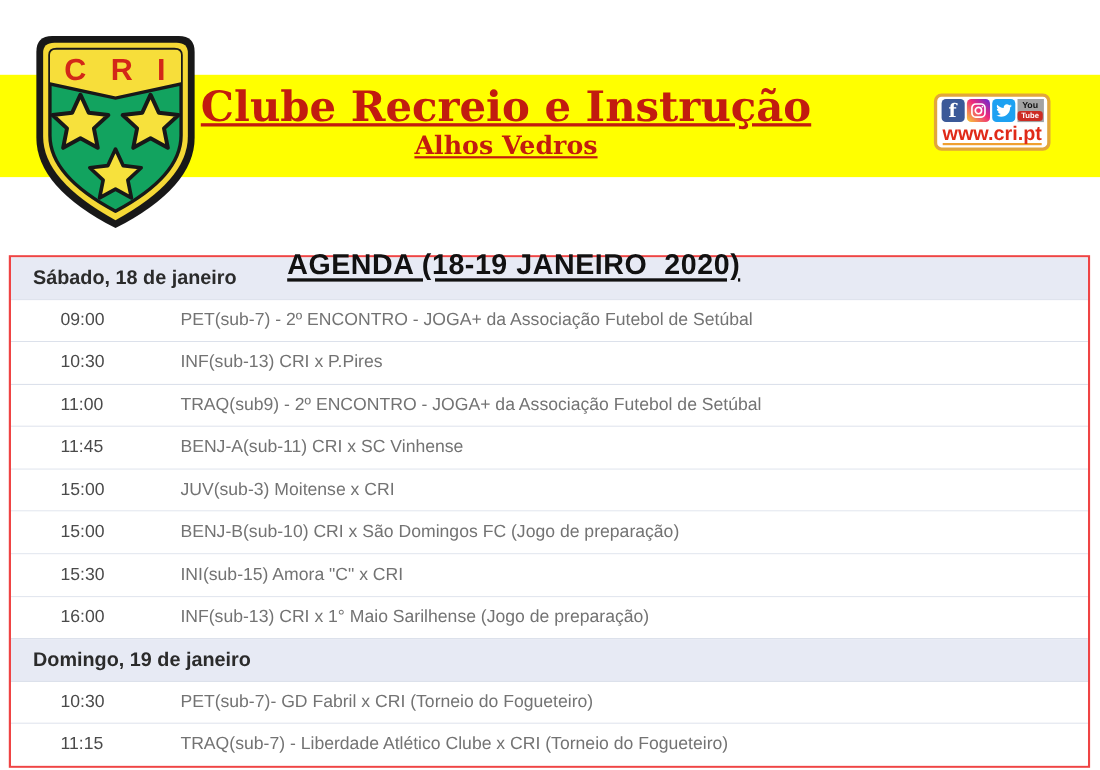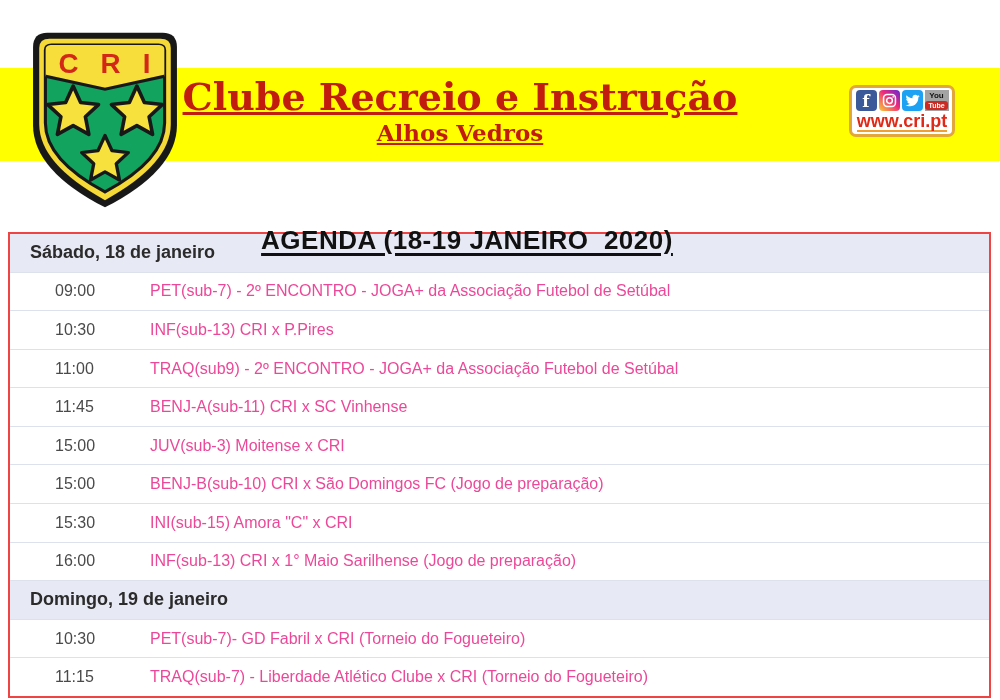--- a/index.html
+++ b/index.html
@@ -63,21 +63,21 @@
     border:2px solid #ef4444;box-sizing:border-box;background:#fff;
     display:flex;flex-direction:column;
   }
   .row{flex:1;display:flex;align-items:center;box-sizing:border-box;
     border-bottom:1px solid #dce1eb;}
   .row:last-child{border-bottom:none;}
   .row.section{background:#e7eaf4;font-weight:bold;font-size:18px;
     color:#2b2b2b;padding-left:20px;}
   .row.event{background:#ffffff;font-size:16px;}
   .row .time{width:95px;padding-left:45px;color:#4a4a4a;flex:none;}
-  .row .desc{color:#ec4899;flex:1;white-space:nowrap;overflow:hidden;}
+  .row .desc{color:#737373;flex:1;white-space:nowrap;overflow:hidden;margin-left:14px;}
 </style>
 </head>
 <body>
 
 <div class="yellow-band"></div>
 
 <svg class="crest" viewBox="0 0 144 174" xmlns="http://www.w3.org/2000/svg">
   <path d="M16 2 H128 Q142 2 142 16 V92 Q142 136 72 172 Q2 136 2 92 V16 Q2 2 16 2 Z" fill="#181818"></path>
   <path d="M18 8 H126 Q136 8 136 17 V91 Q136 130 72 165 Q8 130 8 91 V17 Q8 8 18 8 Z" fill="#f5d936"></path>
   <path id="crest-body" d="M20 14 H124 Q130 14 130 19 V90 Q130 126 72 157 Q14 126 14 90 V19 Q14 14 20 14 Z" fill="#12a35f" stroke="#181818" stroke-width="3"></path>

